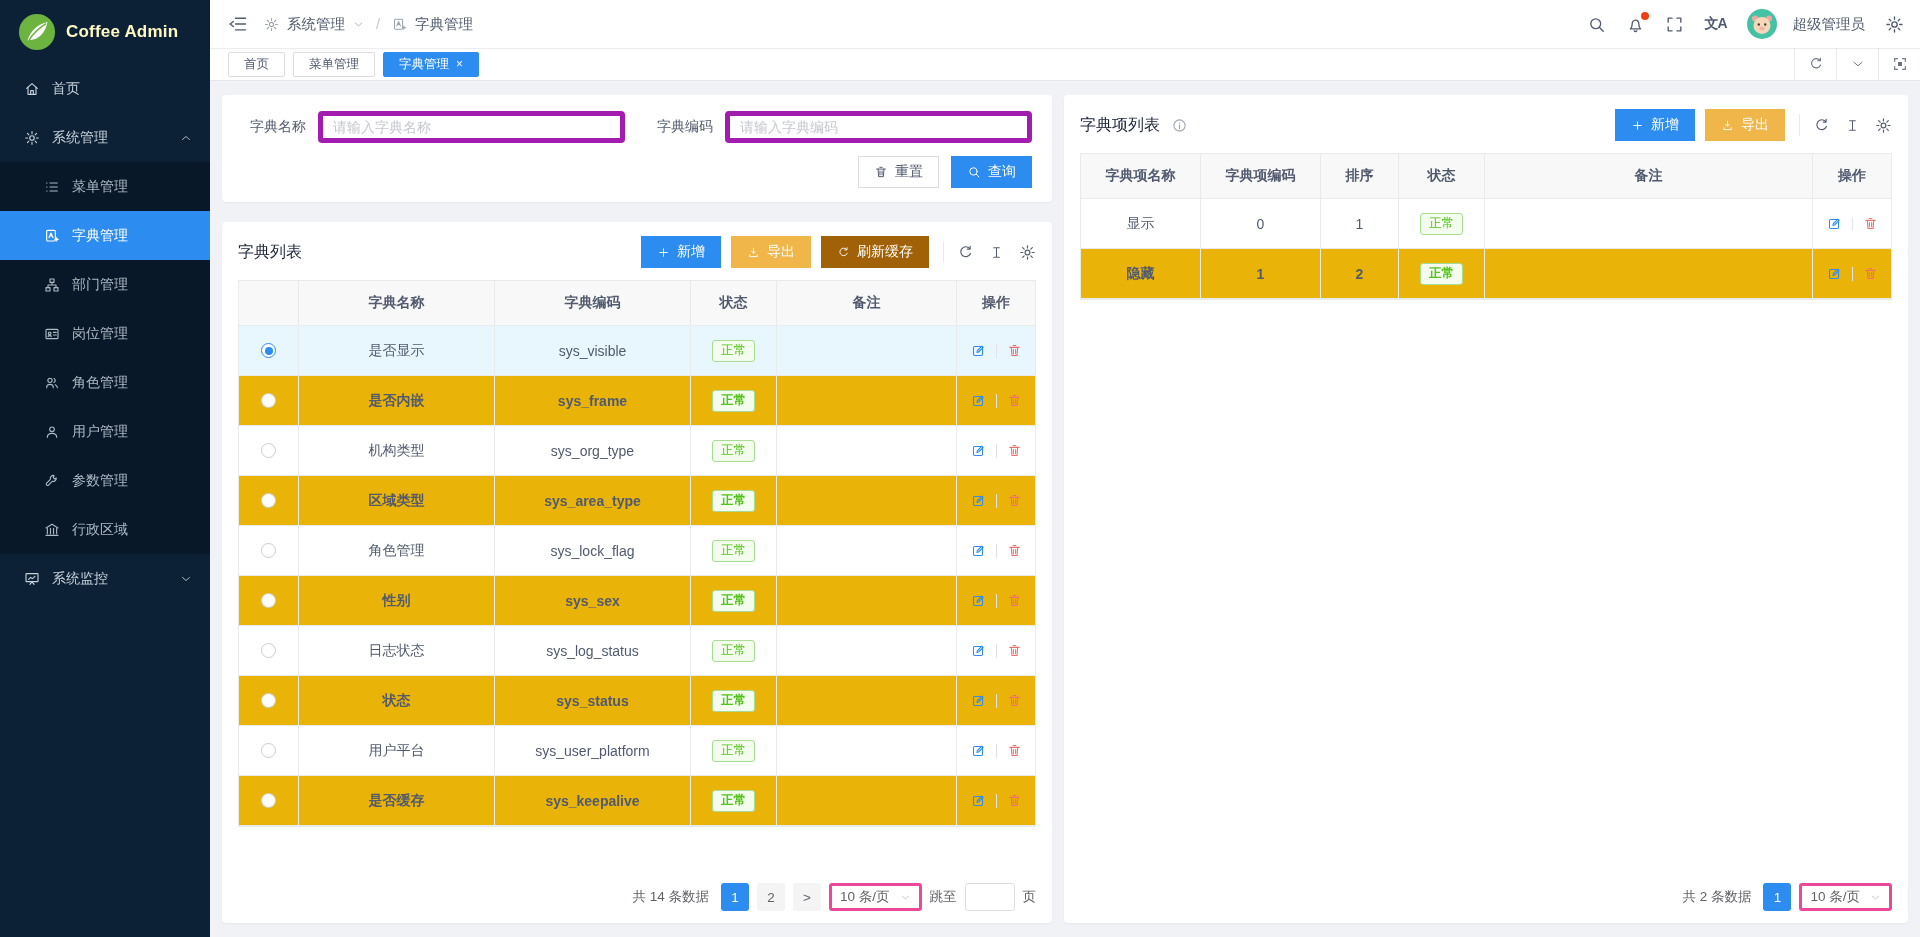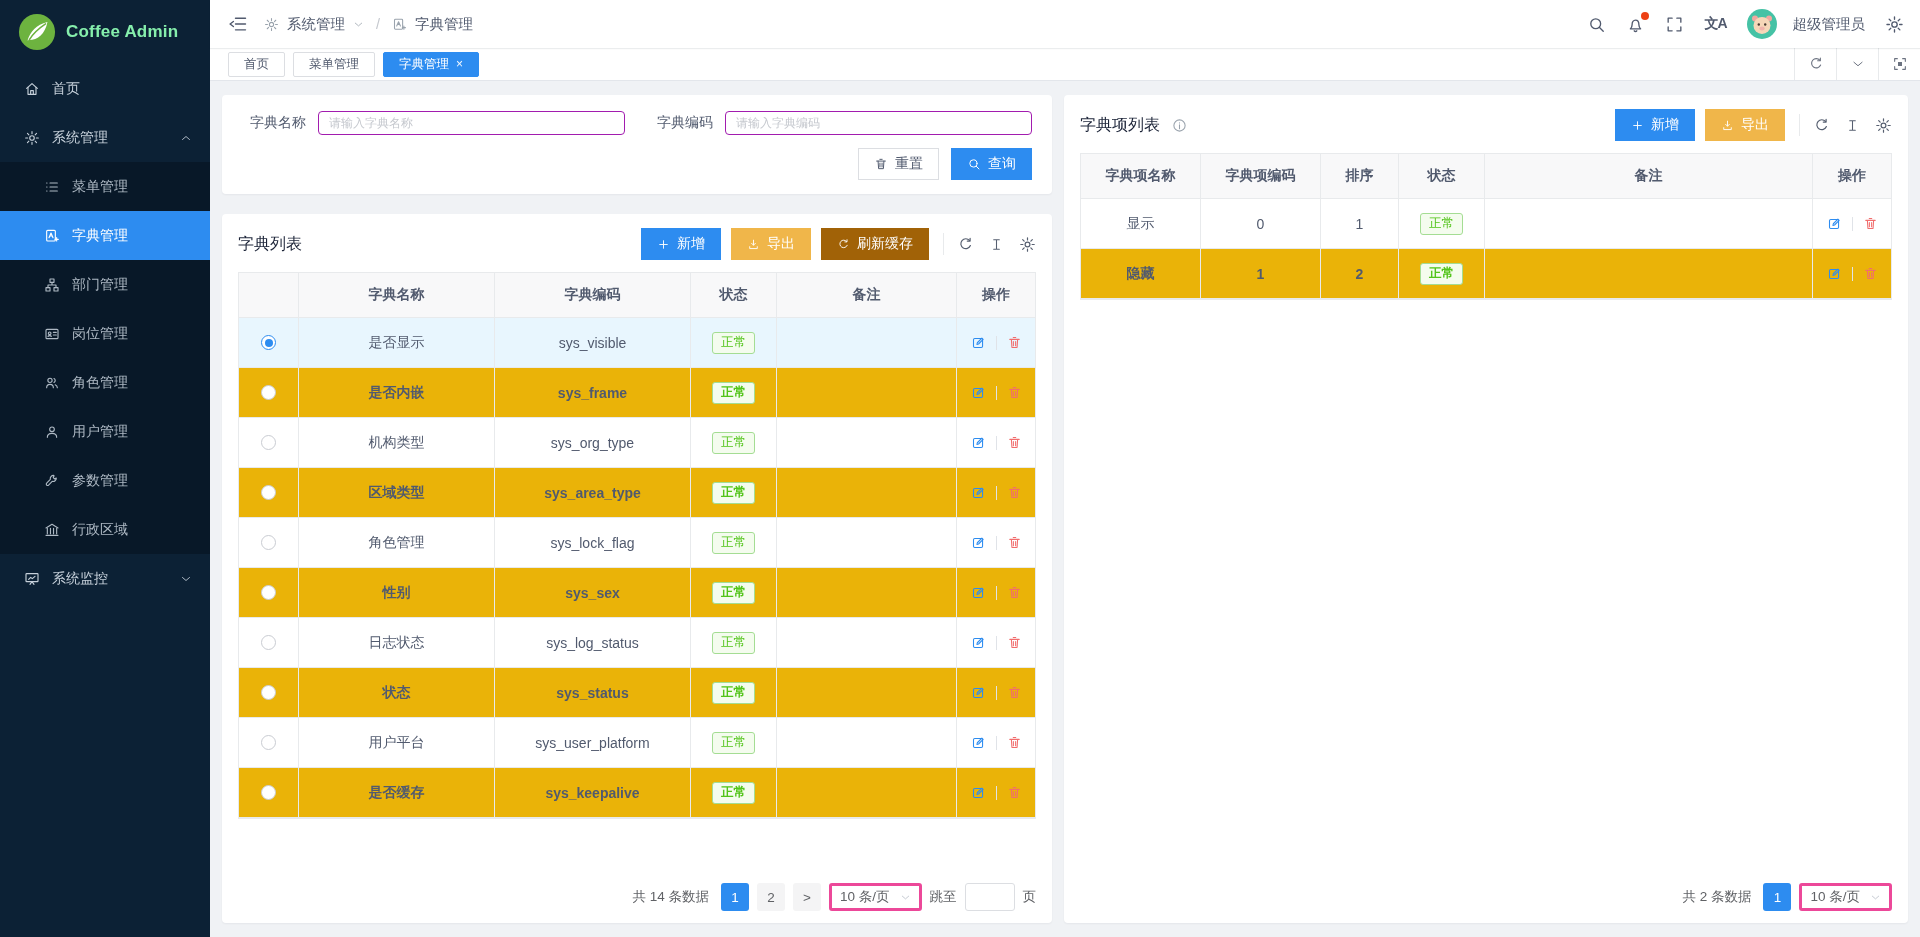--- a/index.html
+++ b/index.html
@@ -2,21 +2,21 @@
 <html><head>
 <meta charset="utf-8">
 <style>
   * { box-sizing: border-box; margin: 0; padding: 0; }
   html,body { font-family: "Liberation Sans", "DejaVu Sans", sans-serif; }
   .app { width:1920px; height:937px; display:flex; background:#f0f2f5; overflow:hidden; }
 
   
   .sidebar { width:210px; flex-shrink:0; background:#0c2135; display:flex; flex-direction:column; }
   .logo-row { height:64px; display:flex; align-items:center; gap:10px; padding-left:18px; }
-  .logo-title { color:#86efac; font-weight:bold; font-size:17px; letter-spacing:.2px; }
+  .logo-title { color:#fef9c3; font-weight:bold; font-size:17px; letter-spacing:.2px; }
   .menu { flex:1; font-size:14px; }
   .mi { height:49px; display:flex; align-items:center; gap:12px; padding:0 18px 0 24px; color:#c7d1db; cursor:pointer; }
   .mi .chev { margin-left:auto; }
   .submenu { background:#081828; }
   .submenu .mi { padding-left:44px; color:#aeb9c4; }
   .mi.active { background:#2d8cf0; color:#fff; }
   .ic { display:inline-flex; }
   .ic svg { display:block; stroke:currentColor; fill:none; stroke-width:1.7; stroke-linecap:round; stroke-linejoin:round; }
 
   
@@ -41,21 +41,21 @@
 
   .content { flex:1; display:flex; gap:12px; padding:14px 12px; min-height:0; }
   .card { background:#fff; border-radius:4px; box-shadow:0 1px 2px rgba(0,21,41,.05); }
 
   
   .left-col { width:830px; flex-shrink:0; display:flex; flex-direction:column; }
   .search-card { padding:16px 20px 14px; }
   .form-row { display:flex; gap:24px; }
   .form-item { flex:1; display:flex; align-items:center; }
   .form-label { width:76px; text-align:right; padding-right:12px; font-size:14px; color:#515a6e; flex-shrink:0; }
-  .tinput { flex:1; height:24px; border:1px solid #a21caf; border-radius:4px; padding:0 10px; font-size:12px; color:#515a6e; outline:none; min-width:0; }
+  .tinput { flex:1; height:32px; border:5px solid #a21caf; border-radius:4px; padding:0 10px; font-size:14px; color:#515a6e; outline:none; min-width:0; }
   .tinput::placeholder { color:#c5c8ce; }
   .form-actions { display:flex; justify-content:flex-end; gap:12px; margin-top:13px; }
   .btn { height:32px; padding:0 15px; border-radius:0; border:1px solid transparent; background:#fff; font-size:14px; display:inline-flex; align-items:center; gap:7px; cursor:pointer; font-family:inherit; }
   .btn-default { border-color:#dcdee2; color:#515a6e; }
   .btn-primary { background:#2d8cf0; color:#fff; }
   .btn-warning { background:#f0b64a; color:#fff; }
   .btn-success { background:#a16207; color:#fff; }
 
   .list-card { margin-top:20px; flex:1; padding:12px 16px 12px; display:flex; flex-direction:column; min-height:0; }
   .card-head { display:flex; align-items:center; margin-bottom:10px; height:36px; flex-shrink:0; }

